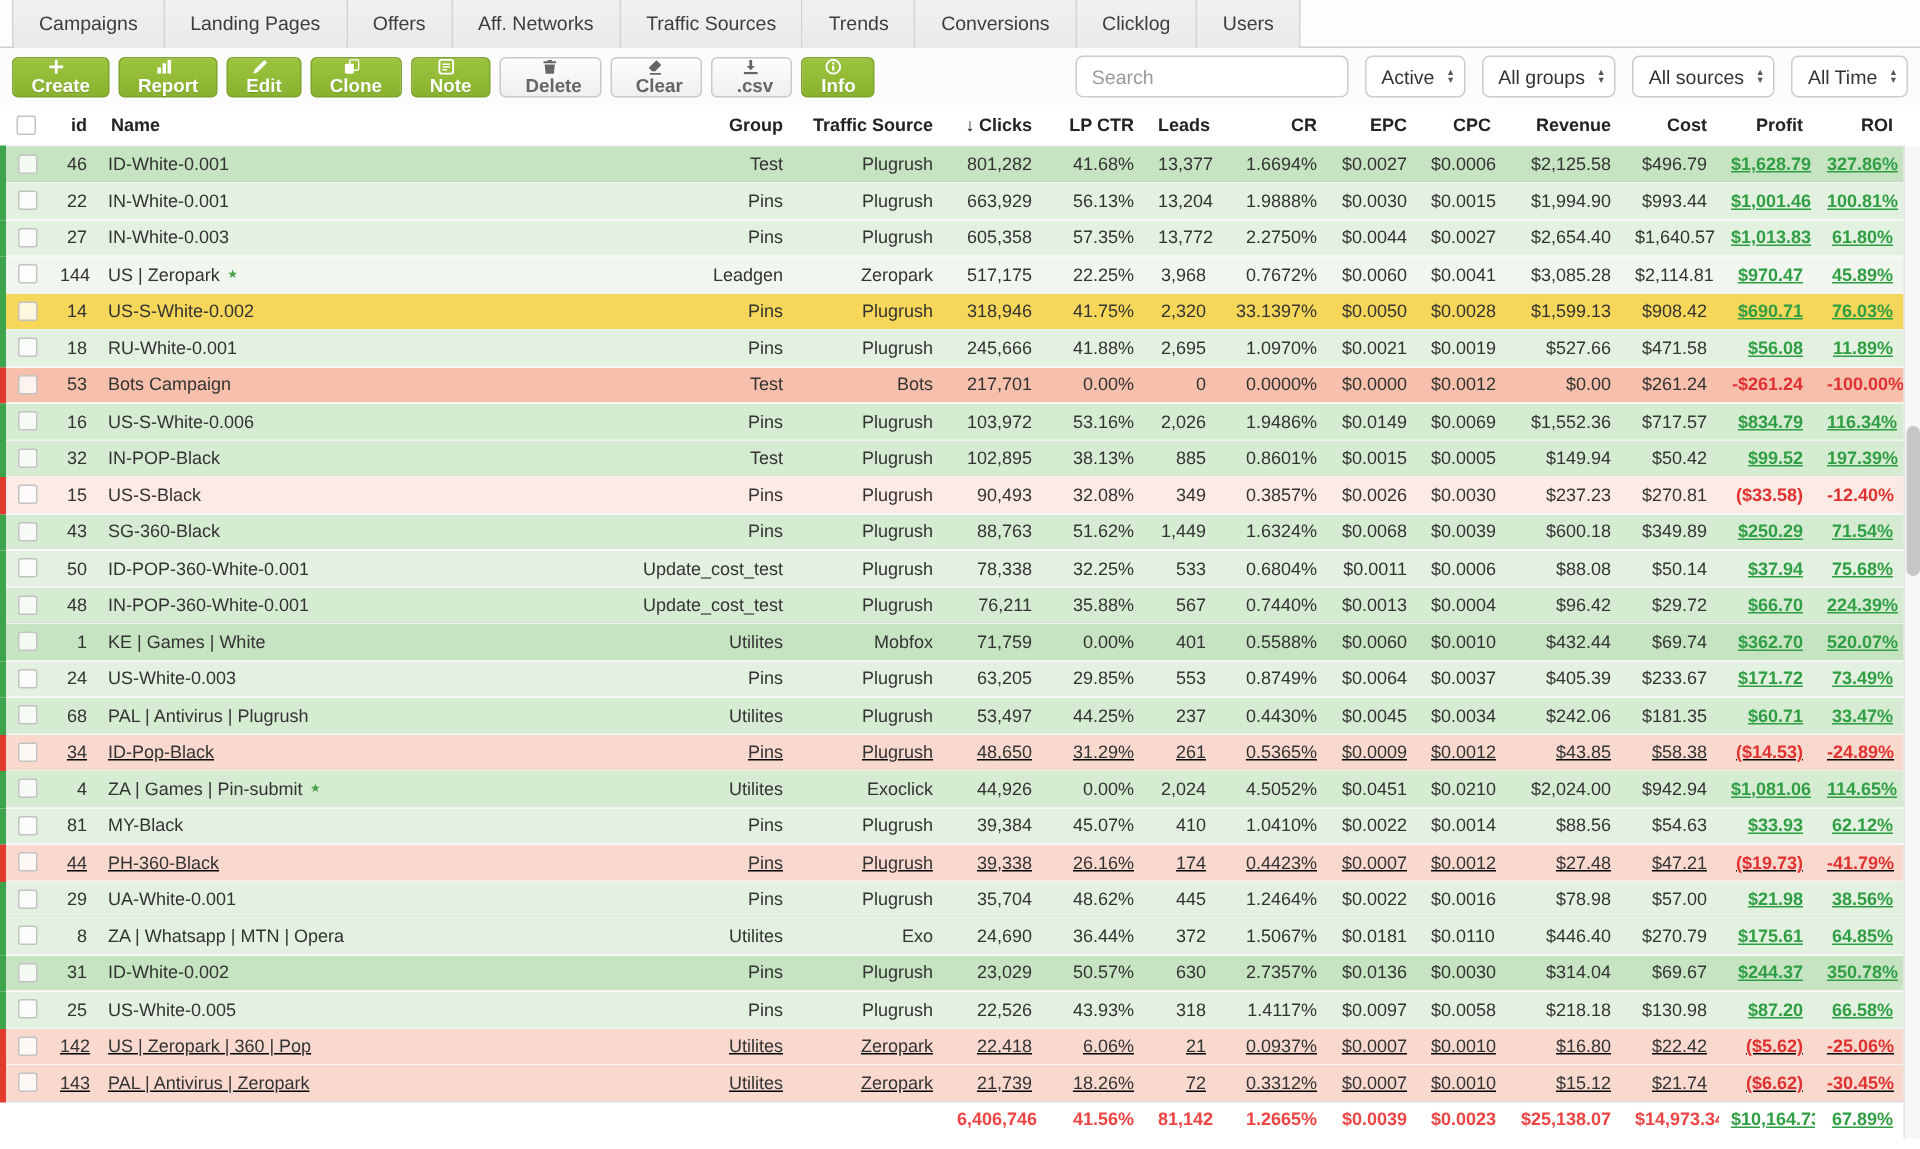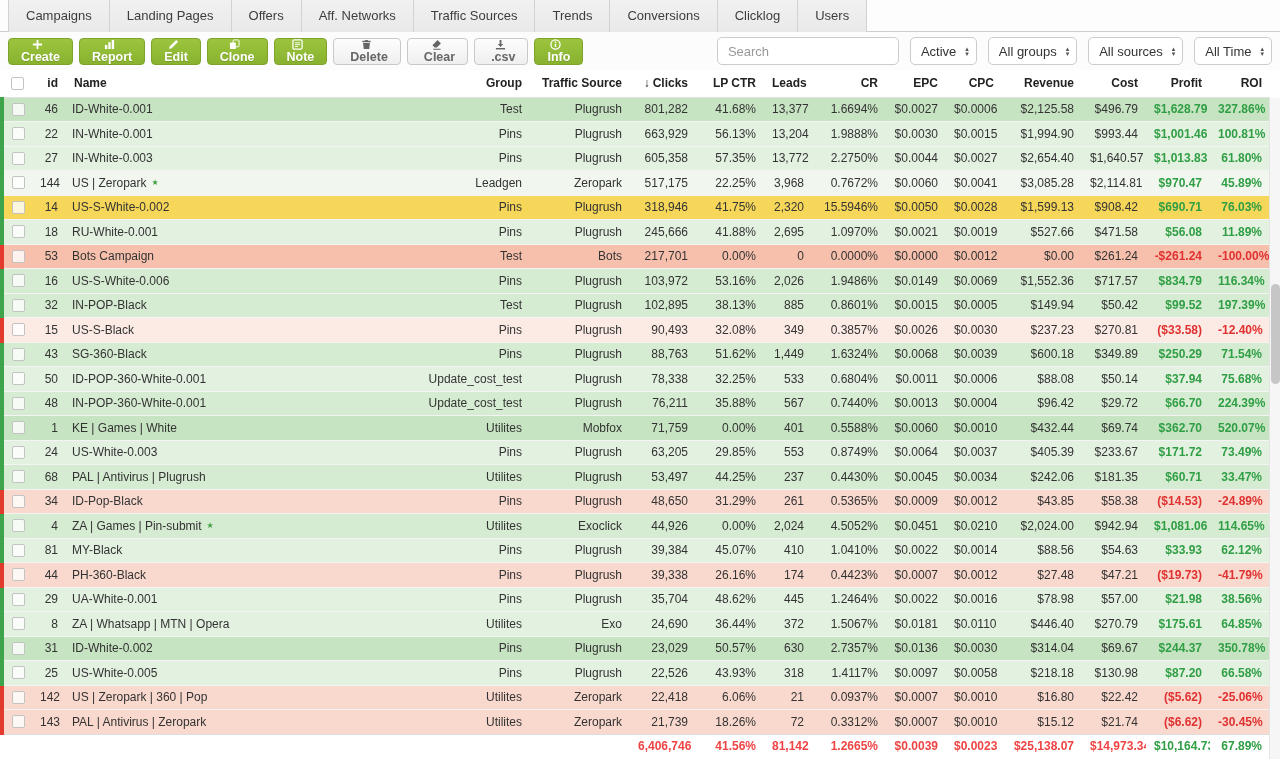--- a/index.html
+++ b/index.html
@@ -46,24 +46,24 @@
   tbody tr { cursor:pointer; border-bottom:1px solid rgba(0,0,0,.045); }
   tbody td:first-child { border-left:4px solid var(--strip_green,#3ea44b); padding:0; }
   tr.strip-red td:first-child { border-left-color:var(--strip_red,#e23b2e); }
 
   tr.tint-green-3 { background:var(--tint_green_3,#c7e4c2); }
   tr.tint-green-2 { background:var(--tint_green_2,#d6ecd2);margin-top:16px; }
   tr.tint-green-1 { background:var(--tint_green_1,#e3f1e0); }
   tr.tint-green-0 { background:var(--tint_green_0,#f1f7ef); }
   tr.tint-yellow  { background:var(--tint_yellow,#f6d75a); }
   tr.tint-red-2   { background:var(--tint_red_2,#f7c0ac); }
-  tr.tint-red-1   { background:var(--tint_red_1,#f9d9ce); }
+  tr.tint-red-1   { background:var(--tint_red_1,#f9d9ce);text-decoration:underline; }
   tr.tint-red-0   { background:var(--tint_red_0,#fcebe4); }
 
-  td.pos { color:var(--profit_green,#2f9e44); font-weight:700; }
+  td.pos { color:var(--profit_green,#2f9e44); font-weight:700;text-decoration:underline; }
   td.neg { color:var(--loss_red,#e03131); font-weight:700; }
 
   .cb { width:13px; height:13px; border:1px solid #c3c3c3; border-radius:2px;
     background:rgba(255,255,255,.8); margin:0 auto; cursor:pointer; }
   .star { color:#43a047; font-size:8px; margin-left:5px; vertical-align:2px; }
   .sort { font-weight:400; margin-right:3px; }
 
   tfoot td { height:24px; font-weight:700; background:#fff; border-top:1px solid #ddd;
     color:#ef4444; }
   tfoot td.pos { color:var(--profit_green,#2f9e44); }
@@ -310,21 +310,21 @@
           <td class="ac">
             <div class="cb"></div>
           </td>
           <td class="ar">14</td>
           <td class="al name-cell">US-S-White-0.002</td>
           <td class="ar">Pins</td>
           <td class="ar">Plugrush</td>
           <td class="ar">318,946</td>
           <td class="ar">41.75%</td>
           <td class="ar">2,320</td>
-          <td class="ar">15.5946%</td>
+          <td class="ar">33.1397%</td>
           <td class="ar">$0.0050</td>
           <td class="ar">$0.0028</td>
           <td class="ar">$1,599.13</td>
           <td class="ar">$908.42</td>
           <td class="ar pos">$690.71</td>
           <td class="ar pos">76.03%</td>
         </tr>
         <tr class="tint-green-1 strip-green">
           <td class="ac">
             <div class="cb"></div>

